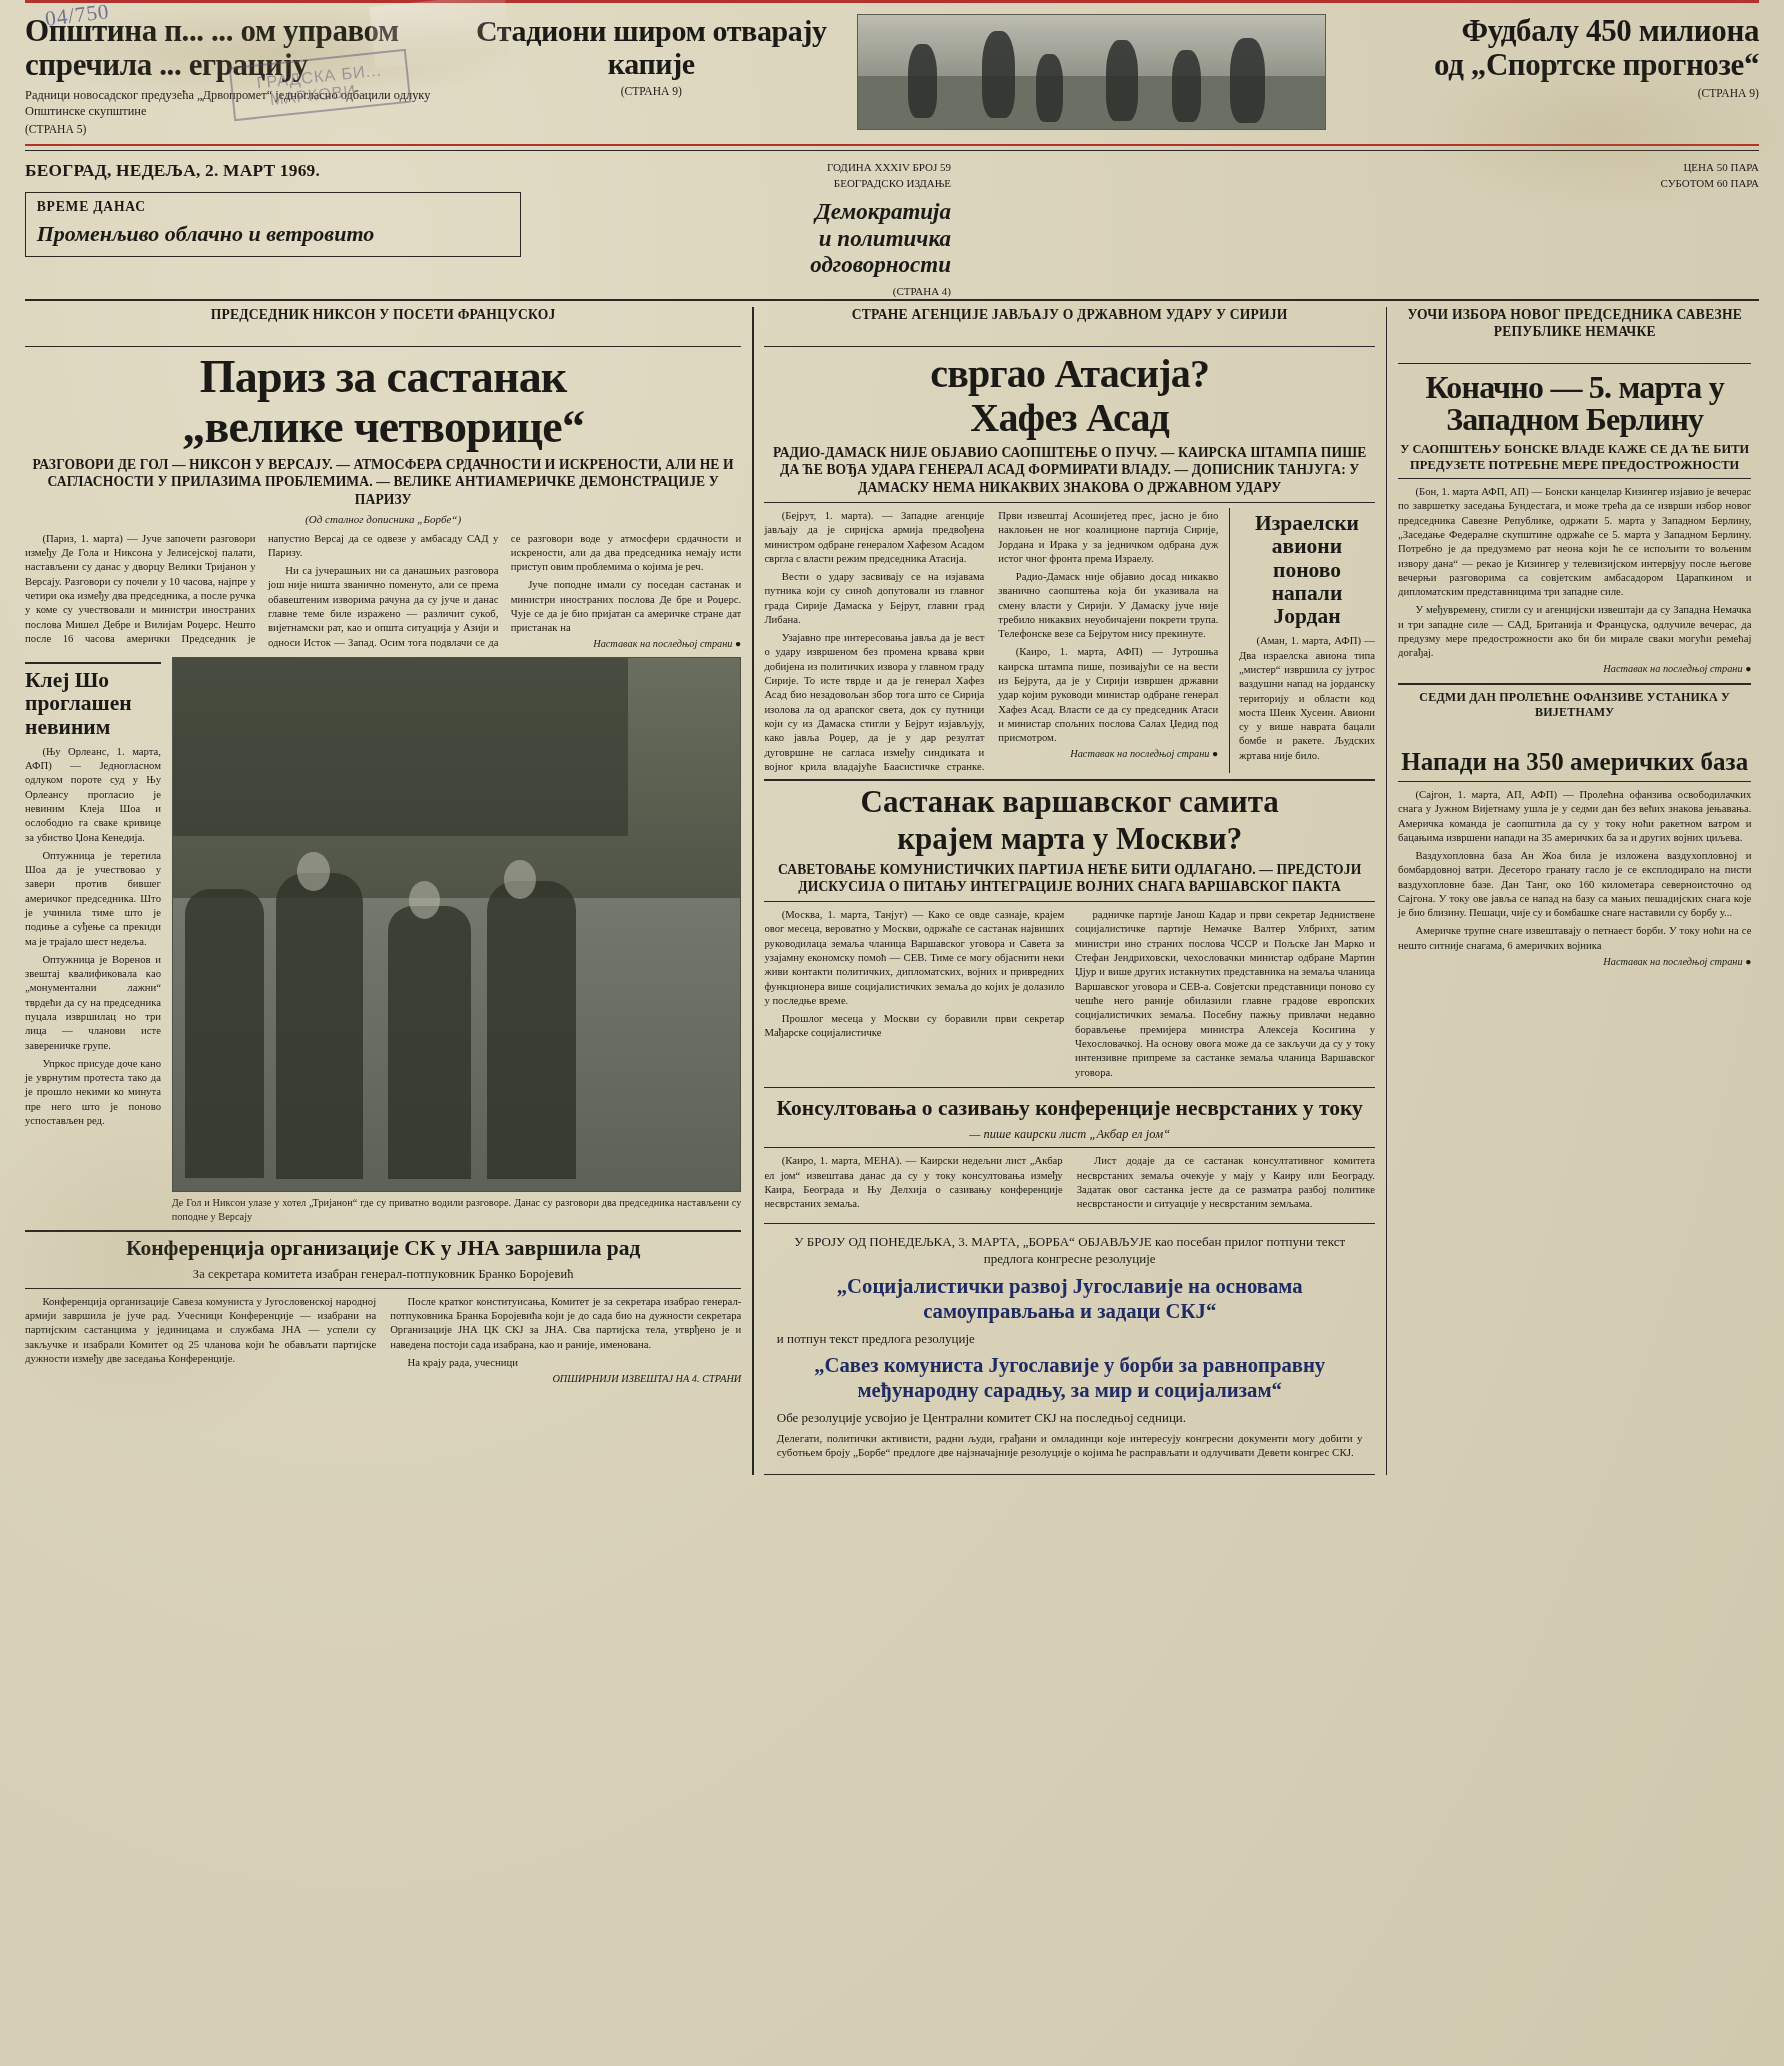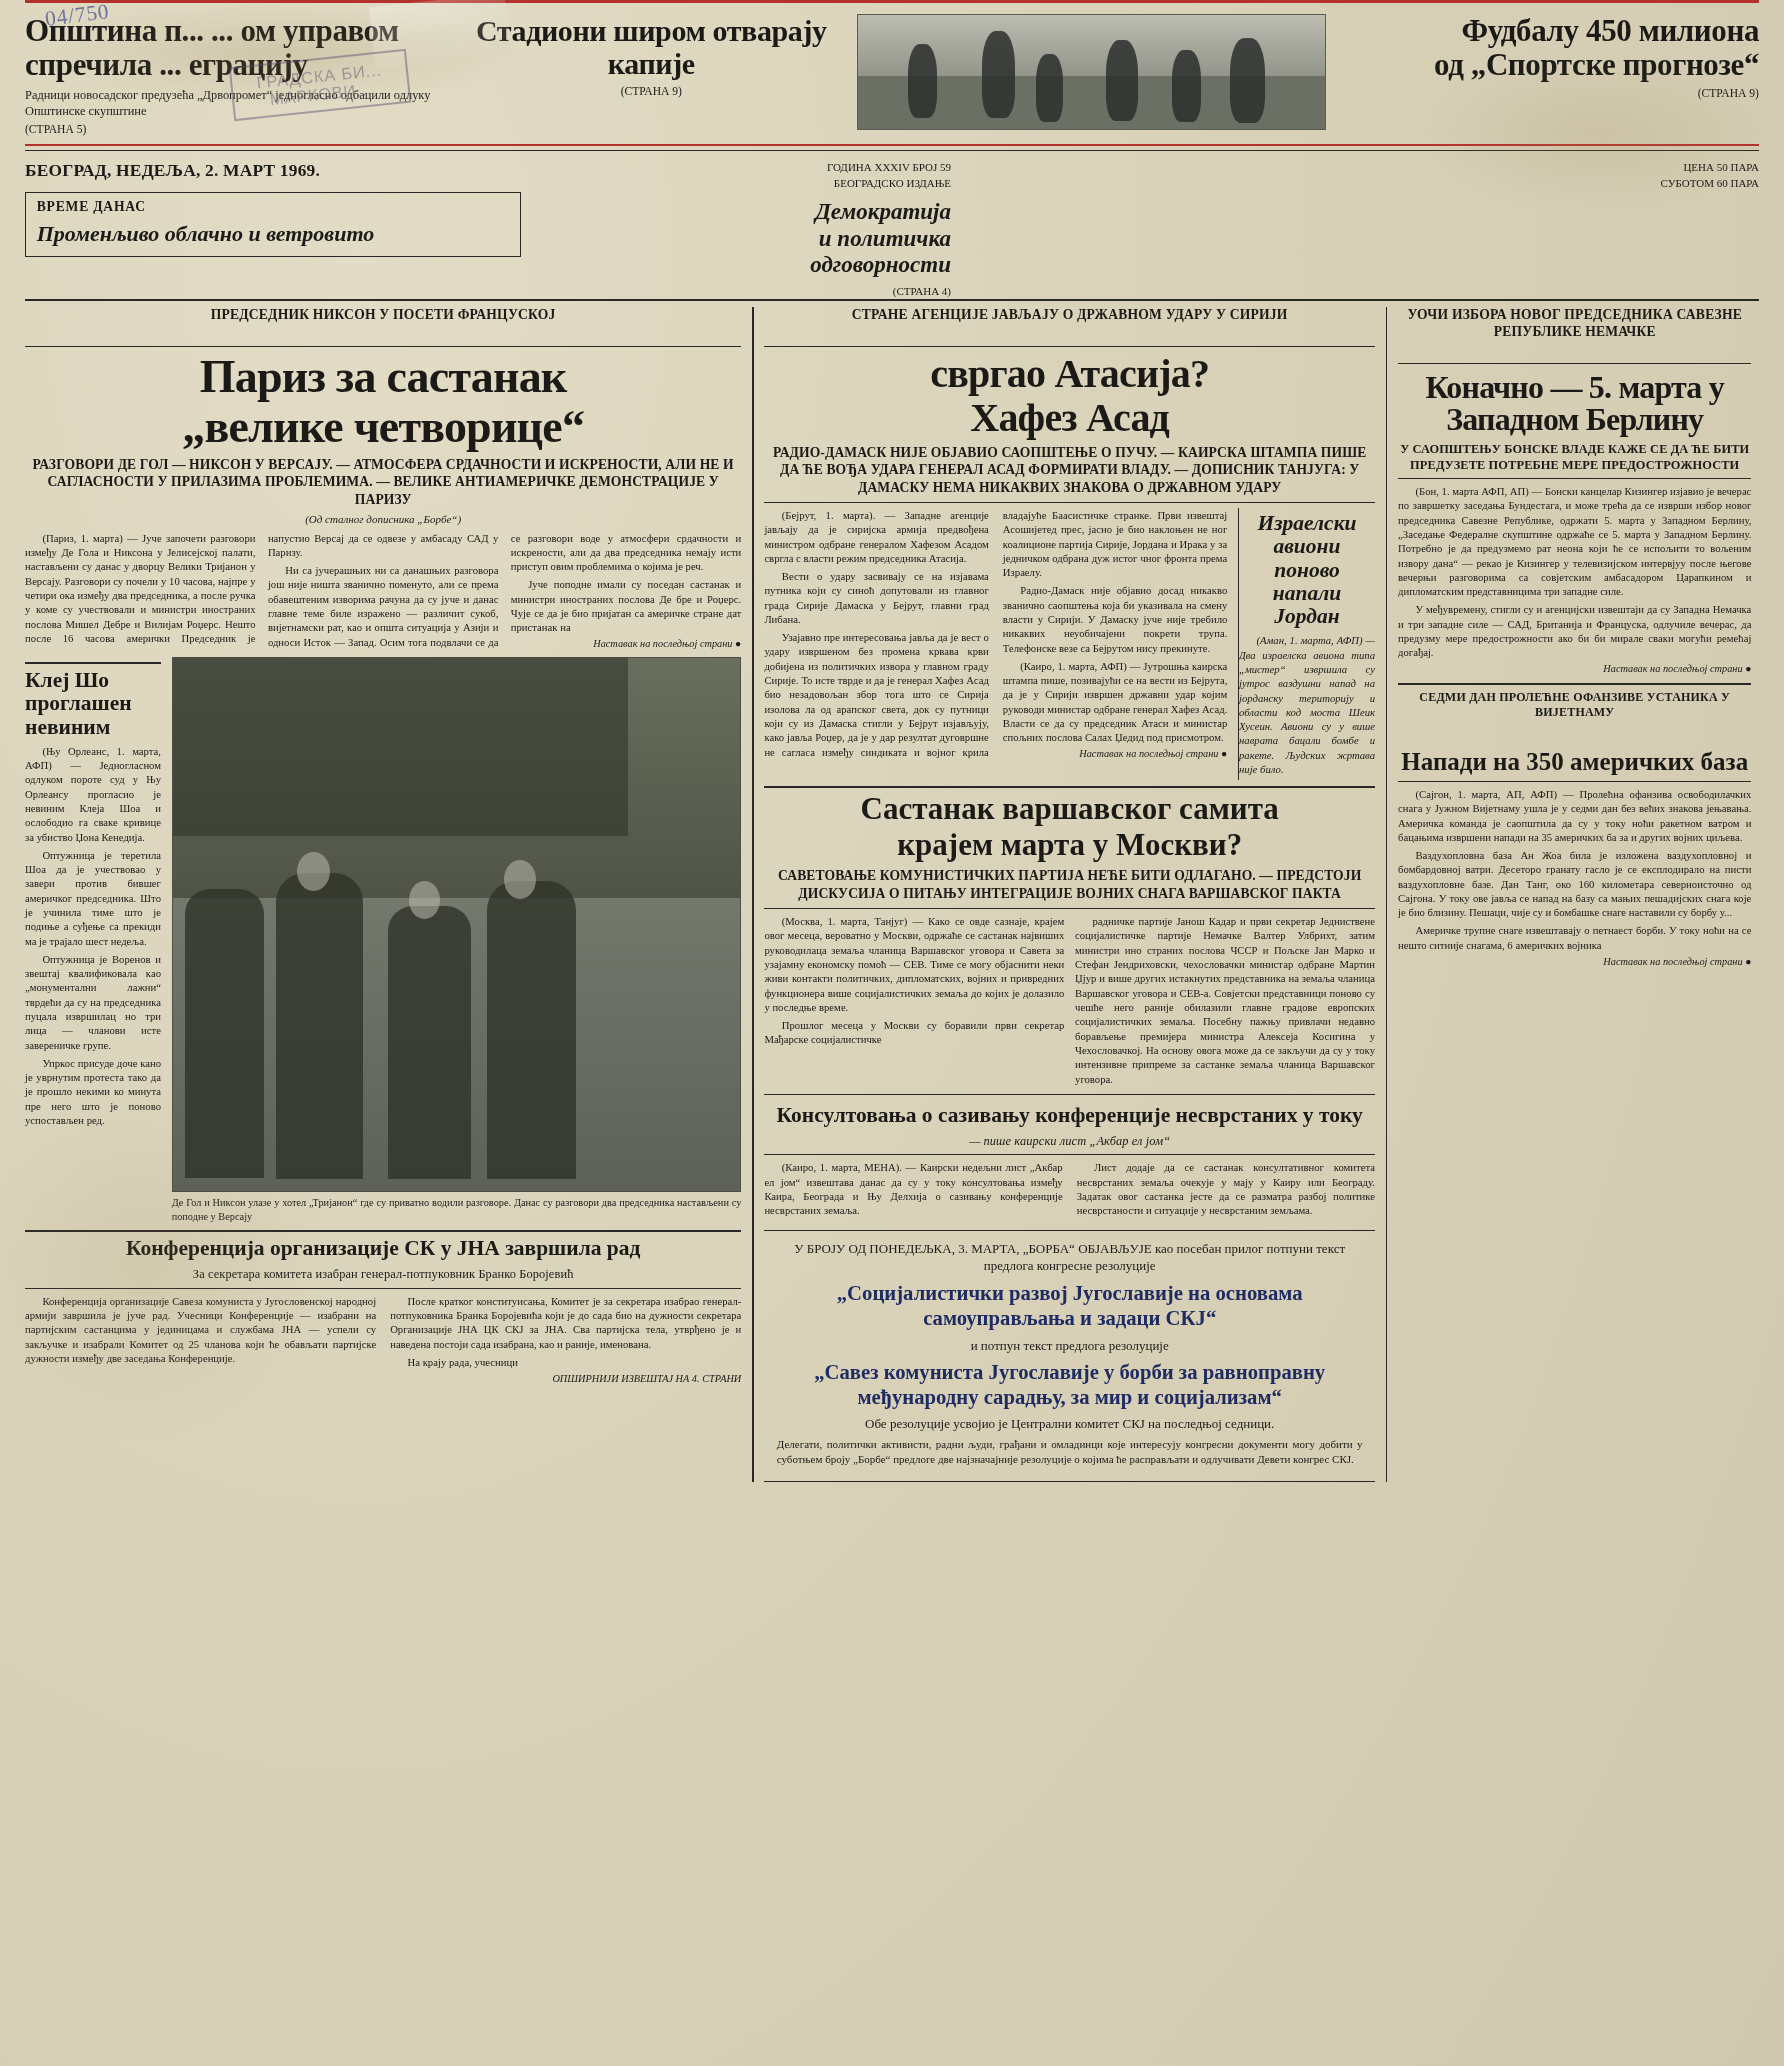--- a/index.html
+++ b/index.html
@@ -147,21 +147,21 @@
     font-size:21.5px;font-weight:700;line-height:1.08;text-align:center;margin:4.1px 0 5px 0;
   }
   .boxhead.l{text-align:left;}
 
   .adbox{
     border-top:1.7px solid #2a2824;border-bottom:1.7px solid #2a2824;margin-top:8.3px;padding:9px 12.4px 10.7px 12.4px;
   }
   .ad-l1{font-size:13px;text-align:center;line-height:1.35;}
   .ad-big{font-size:20.7px;font-weight:700;text-align:center;line-height:1.2;margin:6.6px 0;}
   .ad-big.blue{color:#1f2b63;}
-  .ad-mid{font-size:13px;text-align:center;margin:5px 0;}
+  .ad-mid{font-size:13px;margin:5px 0;}
 </style>
 </head>
 <body>
 
 <div class="page">
 
   <div class="stain s1"></div>
   <div class="stain s2"></div>
   <div class="stain s3"></div>
 
@@ -305,21 +305,21 @@
         <div style="flex:1.55;">
           <div class="cols2">
             <p class="t">(Бејрут, 1. марта). — Западне агенције јављају да је сиријска армија предвођена министром одбране генералом Хафезом Асадом свргла с власти режим председника Атасија.</p>
             <p class="t">Вести о удару засвивају се на изјавама путника који су синоћ допутовали из главног града Сирије Дамаска у Бејрут, главни град Либана.</p>
             <p class="t">Узајавно пре интересовања јавља да је вест о удару извршеном без промена крвава крви добијена из политичких извора у главном граду Сирије. То исте тврде и да је генерал Хафез Асад био незадовољан збор тога што се Сирија изолова ла од арапског света, док су путници који су из Дамаска стигли у Бејрут изјављују, како јавља Роџер, да је у дар резултат дуговршне не сагласа између синдиката и војног крила владајуће Баасистичке странке. Први извештај Асошијетед прес, јасно је био наклоњен не ног коалиционе партија Сирије, Јордана и Ирака у за једничком одбрана дуж истог чног фронта према Израелу.</p>
             <p class="t">Радио-Дамаск није објавио досад никакво званично саопштења која би указивала на смену власти у Сирији. У Дамаску јуче није требило никаквих неуобичајени покрети трупа. Телефонске везе са Бејрутом нису прекинуте.</p>
             <p class="t">(Каиро, 1. марта, АФП) — Јутрошња каирска штампа пише, позивајући се на вести из Бејрута, да је у Сирији извршен државни удар којим руководи министар одбране генерал Хафез Асад. Власти се да су председник Атаси и министар спољних послова Салах Џедид под присмотром.</p>
             <div class="cont"><span>Наставак на последњој страни</span> <span class="dot">●</span></div>
           </div>
         </div>
-        <div style="width:136px;border-left:1.2px solid #2a2824;font-style:italic;">
+        <div style="width:136px;border-left:1.2px solid #2a2824;padding-left:9px;">
           <div class="boxhead">Израелски авиони поново напали Јордан</div>
           <p class="t">(Аман, 1. марта, АФП) — Два израелска авиона типа „мистер“ извршила су јутрос ваздушни напад на јорданску територију и области код моста Шеик Хусеин. Авиони су у више наврата бацали бомбе и ракете. Људских жртава није било.</p>
         </div>
       </div>
 
       <div class="rule-b thick" style="margin-top:5.8px"></div>
       <div>
         <h2 class="head">Састанак варшавског самита</h2>
         <h2 class="head">крајем марта у Москви?</h2>
         <div class="deck">САВЕТОВАЊЕ КОМУНИСТИЧКИХ ПАРТИЈА НЕЋЕ БИТИ ОДЛАГАНО. — ПРЕДСТОЈИ ДИСКУСИЈА О ПИТАЊУ ИНТЕГРАЦИЈЕ ВОЈНИХ СНАГА ВАРШАВСКОГ ПАКТА</div>

